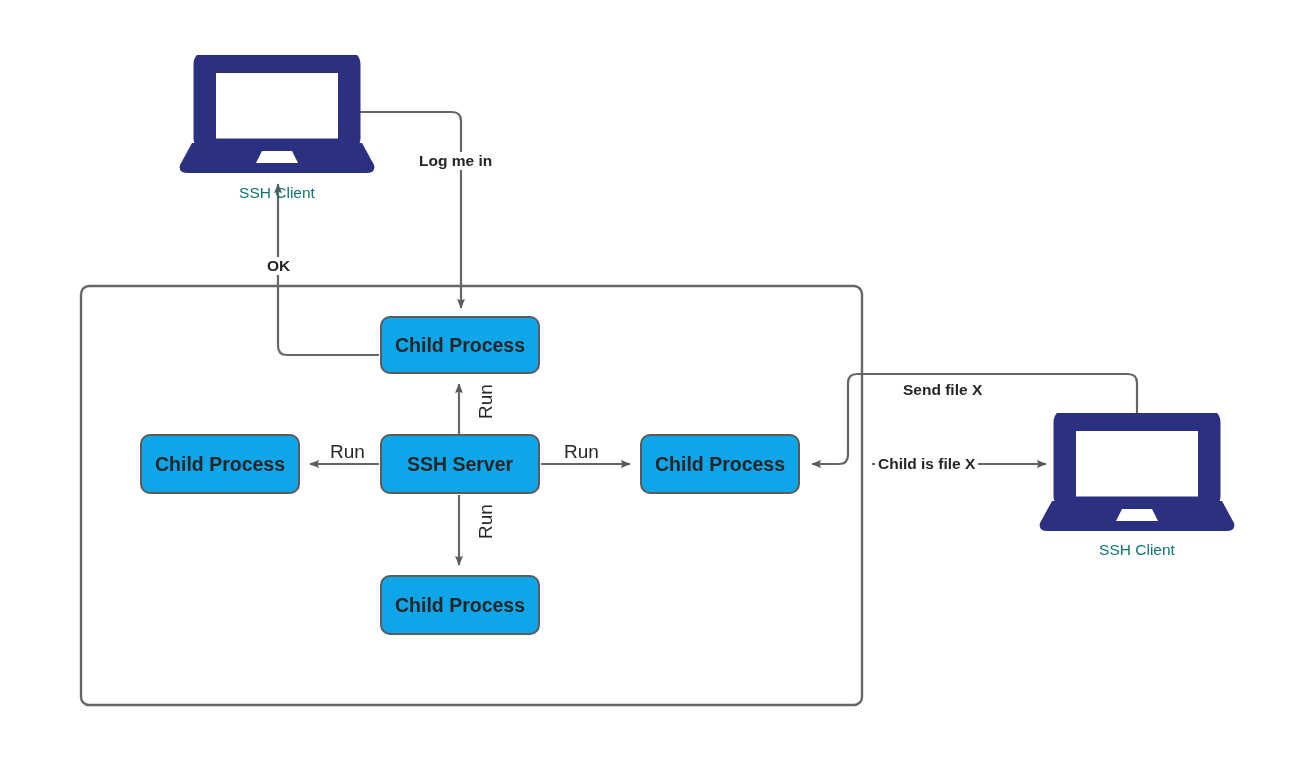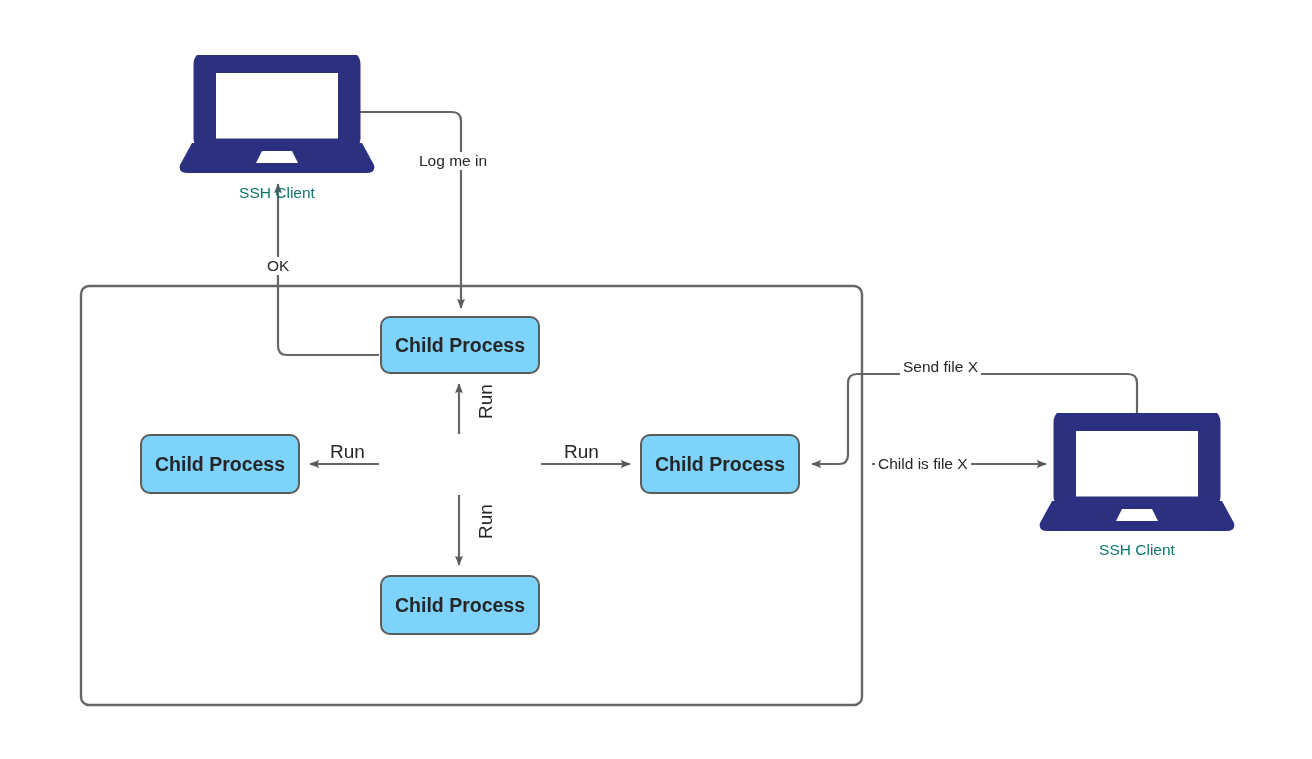--- a/index.html
+++ b/index.html
@@ -21,40 +21,40 @@
   #canvas > svg {
     position: absolute;
     top: 0;
     left: 0;
   }
   .node-box {
     position: absolute;
     box-sizing: border-box;
     border: 2.4px solid #5b5b5b;
     border-radius: 10px;
-    background: #7dd3fc;
+    background: #0ea5e9;
     display: flex;
     align-items: center;
     justify-content: center;
     color: #262626;
     font-weight: bold;
     font-size: 19.5px;
     font-family: "Liberation Sans", sans-serif;
     white-space: nowrap;
   }
   .edge-label {
     position: absolute;
     color: #262626;
     font-family: "Liberation Sans", sans-serif;
     white-space: nowrap;
     background: #ffffff;
     line-height: 1;
   }
   .edge-label.bold {
-    font-weight: normal;
+    font-weight: bold;
     font-size: 15.5px;
     padding: 1px 3px;
   }
   .edge-label.plain {
     font-weight: normal;
     font-size: 19px;
     padding: 0 4px;
   }
   .edge-label.rot {
     transform: rotate(-90deg);
@@ -125,20 +125,23 @@
   <div class="device-caption" style="left:1038px; top:541px; width:198px;">SSH Client</div>
 
   <div class="node-box" style="left:380px; top:316px; width:160px; height:58px;">
     <span>Child Process</span>
   </div>
 
   <div class="node-box" style="left:140px; top:434px; width:160px; height:60px;">
     <span>Child Process</span>
   </div>
 
+  <div class="node-box" style="left:380px; top:434px; width:160px; height:60px;">
+    <span>SSH Server</span>
+  </div>
 
   <div class="node-box" style="left:640px; top:434px; width:160px; height:60px;">
     <span>Child Process</span>
   </div>
 
   <div class="node-box" style="left:380px; top:575px; width:160px; height:60px;">
     <span>Child Process</span>
   </div>
 
   <div class="edge-label bold" style="left:416px; top:152px;">Log me in</div>
@@ -146,17 +149,17 @@
   <div class="edge-label bold" style="left:264px; top:257px;text-align:right;">OK</div>
 
   <div class="edge-label plain rot" style="left:464px; top:392px;">Run</div>
 
   <div class="edge-label plain" style="left:326px; top:442px;">Run</div>
 
   <div class="edge-label plain" style="left:560px; top:442px;">Run</div>
 
   <div class="edge-label plain rot" style="left:464px; top:512px;">Run</div>
 
-  <div class="edge-label bold" style="left:900px; top:358px;text-align:center;">Send file X</div>
+  <div class="edge-label bold" style="left:900px; top:381px;text-align:center;">Send file X</div>
 
   <div class="edge-label bold" style="left:875px; top:455px;">Child is file X</div>
 
 </div>
 
 </body></html>

